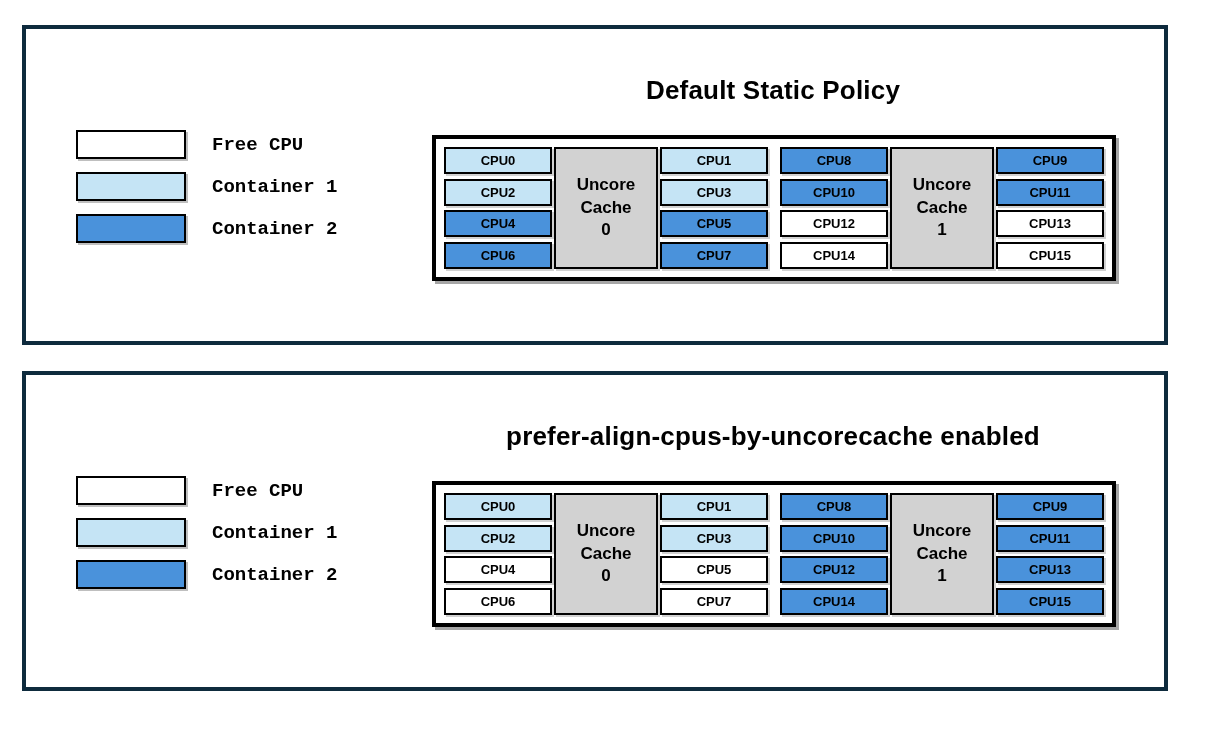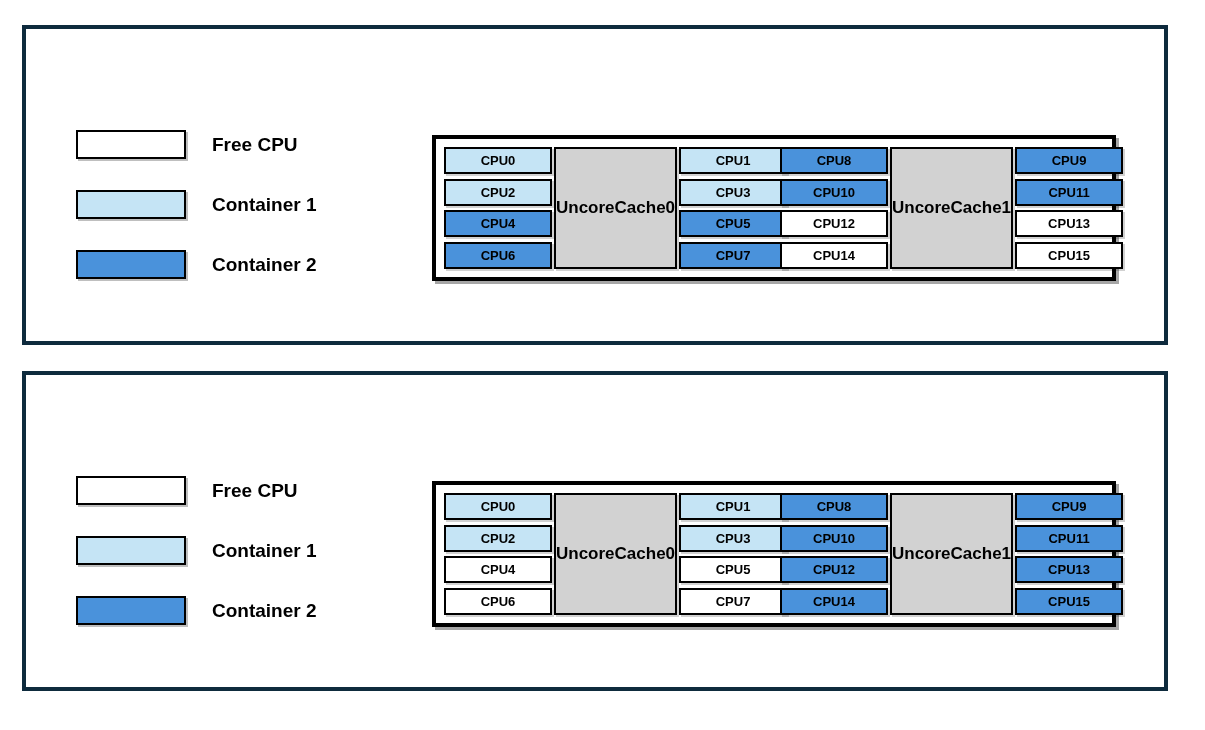--- a/index.html
+++ b/index.html
@@ -38,21 +38,22 @@
     white-space: nowrap;
     letter-spacing: 0.2px;
   }
 
   .legend {
     position: absolute;
     left: 50px;
     top: 101px;
     display: flex;
     flex-direction: column;
-    gap: 31px;
+    gap: 13px;
+    font-family: Liberation Mono, monospace;
   }
   .legend-item {
     display: flex;
     align-items: center;
     gap: 26px;
   }
   .legend-swatch {
     width: 110px;
     height: 29px;
     border: 2px solid #000;
@@ -106,37 +107,38 @@
     color: #000;
     background: #fff;
     box-shadow: 2px 2px 0 rgba(0,0,0,0.18);
   }
   .cache-box {
     flex: 1;
     border: 2px solid #000;
     box-sizing: border-box;
     background: var(--color-cache, #D2D2D2);
     display: flex;
-    flex-direction: row;
+    flex-direction: column;
     align-items: center;
     justify-content: center;
     font-size: 17px;
     font-weight: bold;
     color: #000;
     line-height: 1.32;
     box-shadow: 2px 2px 0 rgba(0,0,0,0.18);
     text-align: center;
   }
 </style>
 </head>
 <body>
 
 <div class="canvas">
 
   <section class="panel top">
+    <div class="panel-title">Default Static Policy</div>
 
     <div class="legend">
       <div class="legend-item">
         <div class="legend-swatch" style="background: rgb(255, 255, 255);"></div>
         <div class="legend-label">Free CPU</div>
       </div>
       <div class="legend-item">
         <div class="legend-swatch" style="background: rgb(197, 228, 245);"></div>
         <div class="legend-label">Container 1</div>
       </div>
@@ -182,20 +184,21 @@
           <div class="cpu-cell" style="background: rgb(74, 146, 219);">CPU9</div>
           <div class="cpu-cell" style="background: rgb(74, 146, 219);">CPU11</div>
           <div class="cpu-cell" style="background: rgb(255, 255, 255);">CPU13</div>
           <div class="cpu-cell" style="background: rgb(255, 255, 255);">CPU15</div>
         </div>
       </div>
     </div>
   </section>
 
   <section class="panel bottom">
+    <div class="panel-title">prefer-align-cpus-by-uncorecache enabled</div>
 
     <div class="legend">
       <div class="legend-item">
         <div class="legend-swatch" style="background: rgb(255, 255, 255);"></div>
         <div class="legend-label">Free CPU</div>
       </div>
       <div class="legend-item">
         <div class="legend-swatch" style="background: rgb(197, 228, 245);"></div>
         <div class="legend-label">Container 1</div>
       </div>

